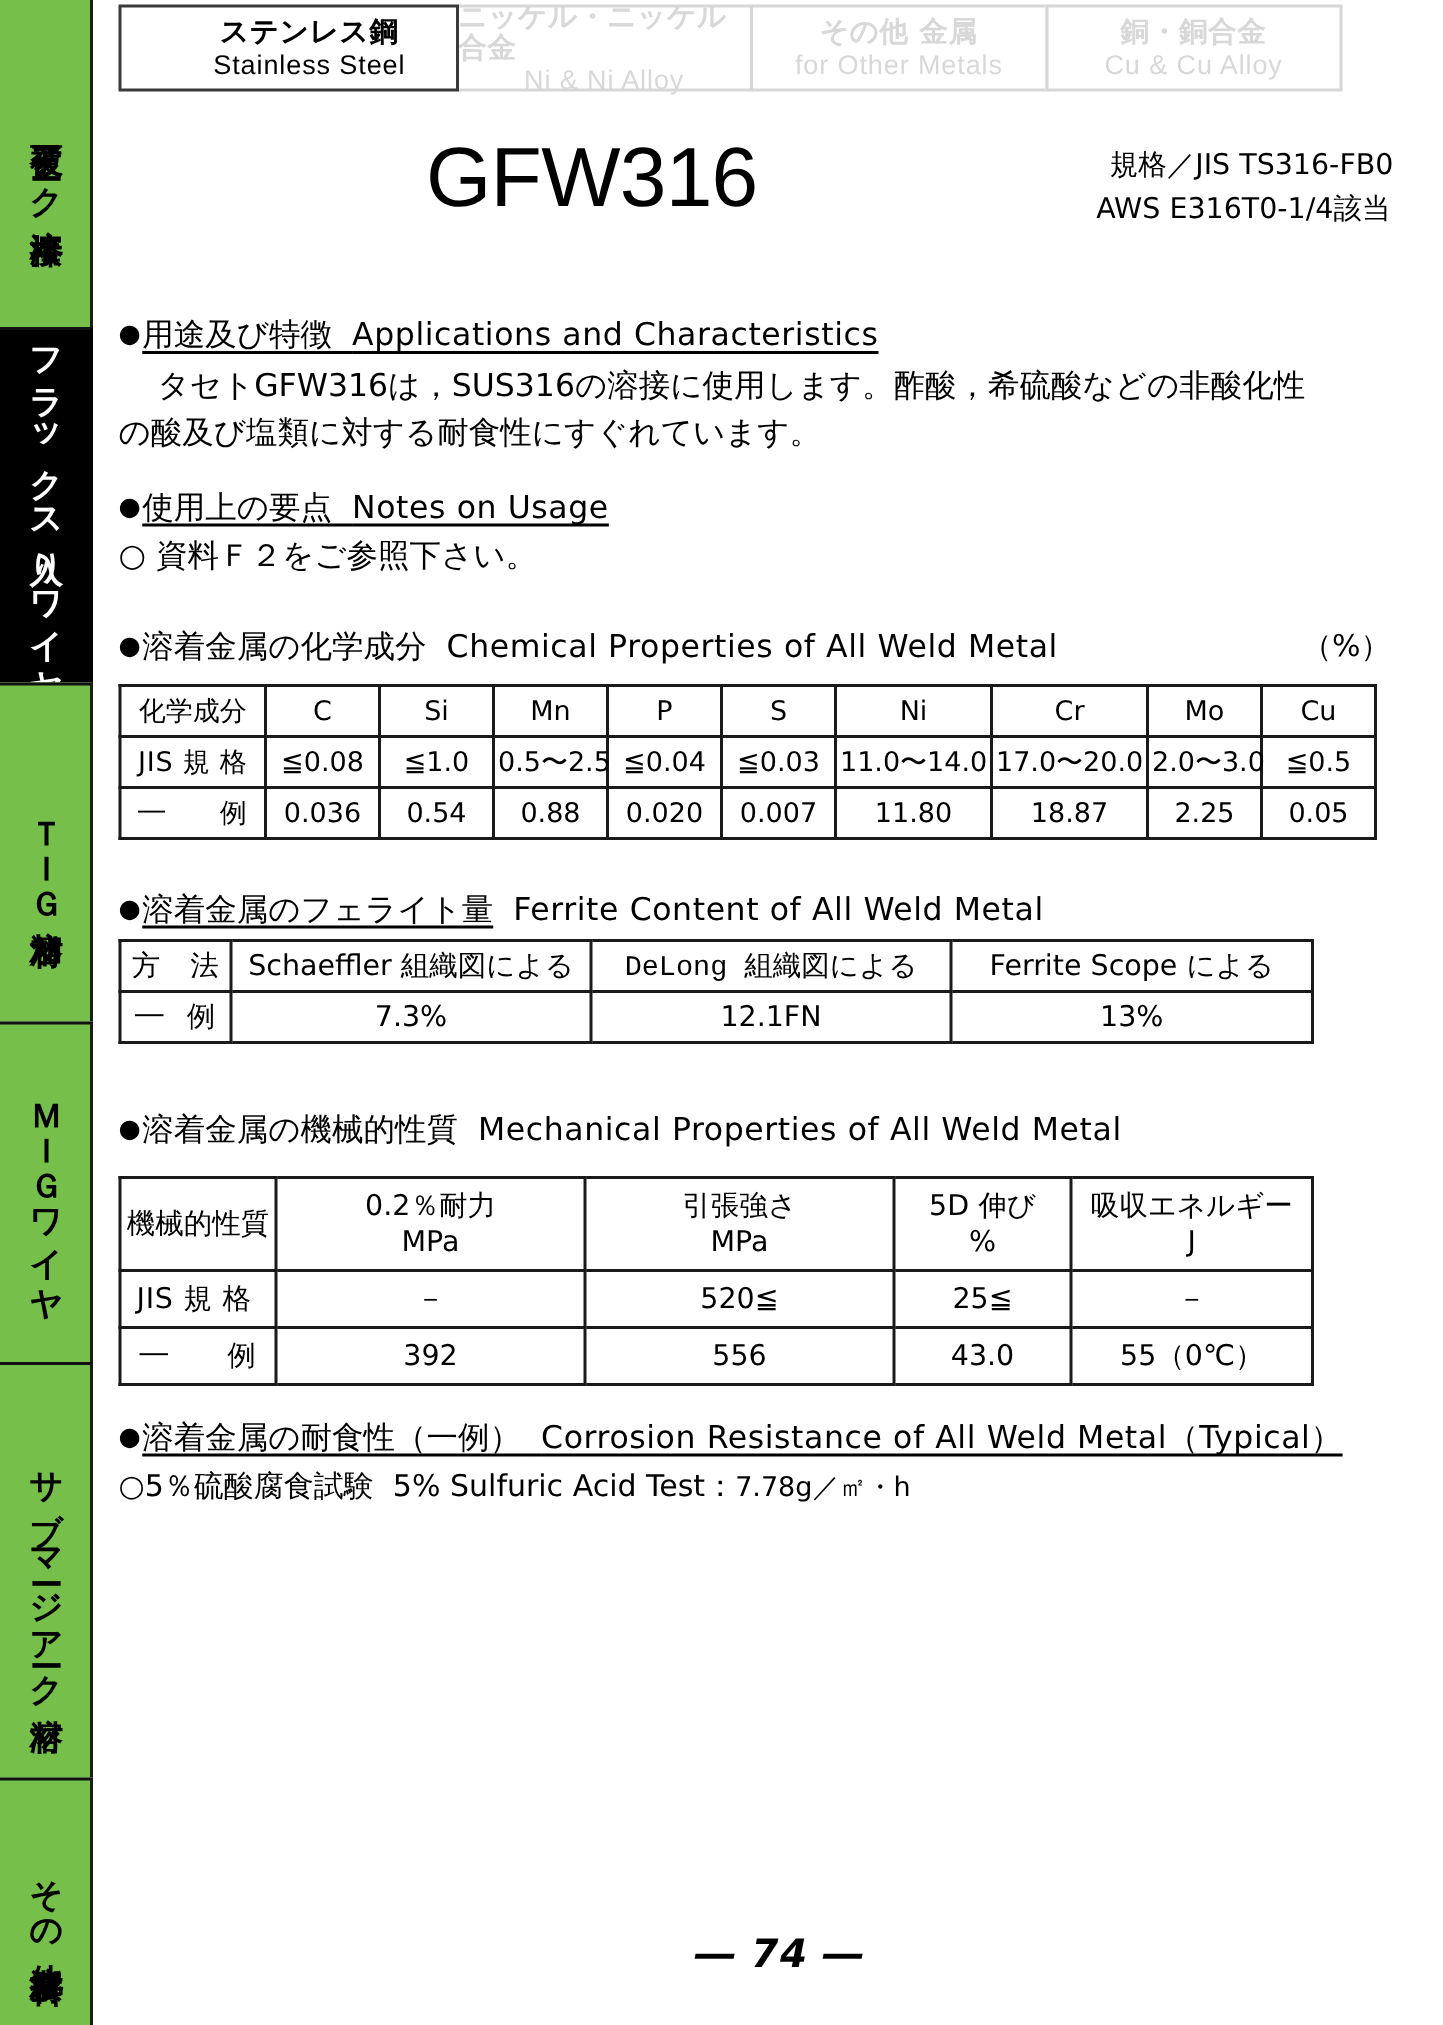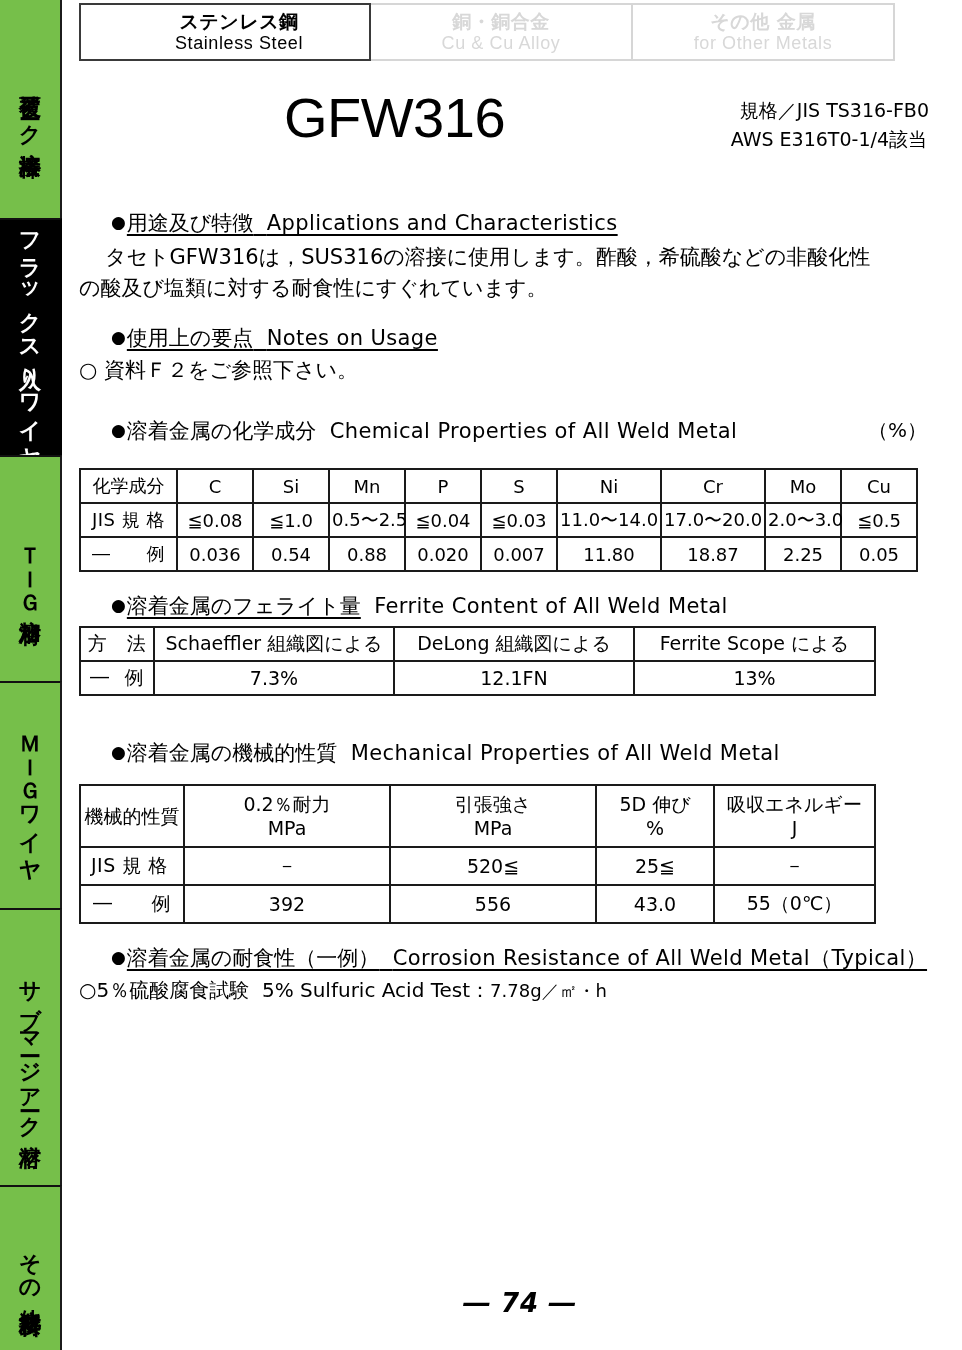--- a/index.html
+++ b/index.html
@@ -99,21 +99,20 @@
   .std-line { font-size: 19px; line-height: 1.55; white-space: nowrap; font-family: "DejaVu Sans","Liberation Sans",sans-serif; }
   .std-line.l2 { padding-right: 2px; }
 
   
   .section { position: absolute; left: 17px; }
   .sec-head {
     font-size: 21px;
     line-height: 1.25;
     white-space: nowrap;
     font-family: "DejaVu Sans","Liberation Sans",sans-serif;
-    margin-left: 32px;
   }
   .sec-head .bullet { font-size: 17px; vertical-align: 2px; margin-right: 1px; }
   .sec-head .u { text-decoration: underline; text-underline-offset: 4px; }
   .sec-head .en { letter-spacing: .4px; }
   .unit-right {
     position: absolute; right: 0; top: 0;
     font-size: 20px;
     font-family: "DejaVu Sans","Liberation Sans",sans-serif;
   }
   .body-text {
@@ -146,21 +145,21 @@
   #tbl-chem td { height: 34px; font-size: 18px; }
   #tbl-chem .c0 { width: 97px; }
   #tbl-chem .cn { width: 76px; }
   #tbl-chem .cw { width: 104px; }
 
   
   #tbl-fer { width: 795px; }
   #tbl-fer td { height: 34px; font-size: 19px; }
   #tbl-fer .f0 { width: 74px; }
   #tbl-fer .f1 { width: 240px; }
-  #tbl-fer .f2 { width: 240px; }
+  #tbl-fer .f2 { width: 240px; font-family: Liberation Mono, monospace; }
   #tbl-fer .f3 { width: 241px; }
 
   
   #tbl-mech { width: 795px; }
   #tbl-mech td { font-size: 19px; height: 38px; }
   #tbl-mech tr.tall td { height: 62px; line-height: 1.3; }
   #tbl-mech .m0 { width: 104px; }
   #tbl-mech .m1 { width: 206px; }
   #tbl-mech .m2 { width: 206px; }
   #tbl-mech .m3 { width: 118px; }
@@ -206,26 +205,30 @@
 </div>
 
 <div id="page">
 
   <div id="cat-tabs">
     <div class="cat-tab active">
       <span class="cat-jp">ステンレス鋼</span>
       <span class="cat-en">Stainless Steel</span>
     </div>
     <div class="cat-tab">
-      <span class="cat-jp">銅・銅合金</span>
-      <span class="cat-en">Cu &amp; Cu Alloy</span>
+      <span class="cat-jp">ニッケル・ニッケル合金</span>
+      <span class="cat-en">Ni &amp; Ni Alloy</span>
     </div>
     <div class="cat-tab">
       <span class="cat-jp">その他 金属</span>
       <span class="cat-en">for Other Metals</span>
+    </div>
+    <div class="cat-tab">
+      <span class="cat-jp">銅・銅合金</span>
+      <span class="cat-en">Cu &amp; Cu Alloy</span>
     </div>
   </div>
 
   <div id="title-block">
     <div id="product-title">GFW316</div>
     <div id="std-lines">
       <div class="std-line l1">規格／JIS TS316-FB0</div>
       <div class="std-line l2">AWS E316T0-1/4該当</div>
     </div>
   </div>
@@ -243,21 +246,21 @@
       <span class="bullet">●</span><span class="u">使用上の要点</span><span class="u">&nbsp;&nbsp;</span><span class="u en">Notes on Usage</span>
     </div>
     <div class="body-text" style="margin-top:4px;">○ 資料Ｆ２をご参照下さい。</div>
   </div>
 
   <div class="section" style="top:418px; width:848px;">
     <div class="sec-head" style="position:relative;">
       <span class="bullet">●</span><span>溶着金属の化学成分</span><span>&nbsp;&nbsp;</span><span class="en">Chemical Properties of All Weld Metal</span>
       <span class="unit-right">（%）</span>
     </div>
-    <table class="dt" id="tbl-chem" style="margin-top:24px;">
+    <table class="dt" id="tbl-chem" style="margin-top:12px;">
       <tbody>
           <tr>
         <td class="c0">化学成分</td>
         <td class="cn">C</td>
         <td class="cn">Si</td>
         <td class="cn">Mn</td>
         <td class="cn">P</td>
         <td class="cn">S</td>
         <td class="cw">Ni</td>
         <td class="cw">Cr</td>

